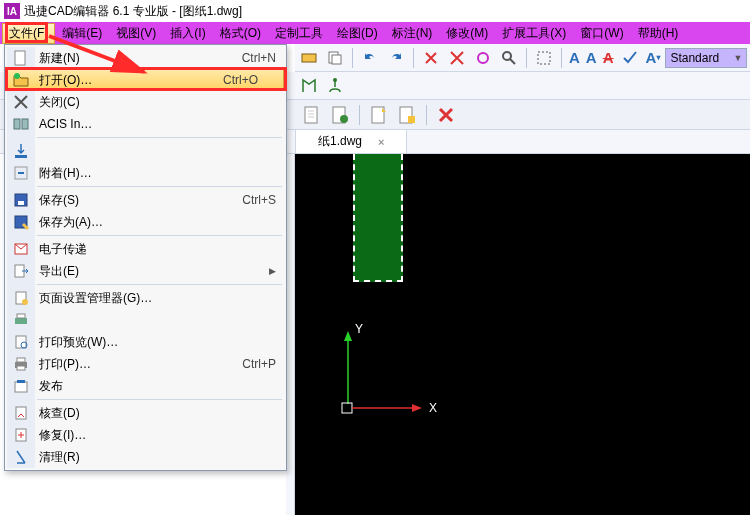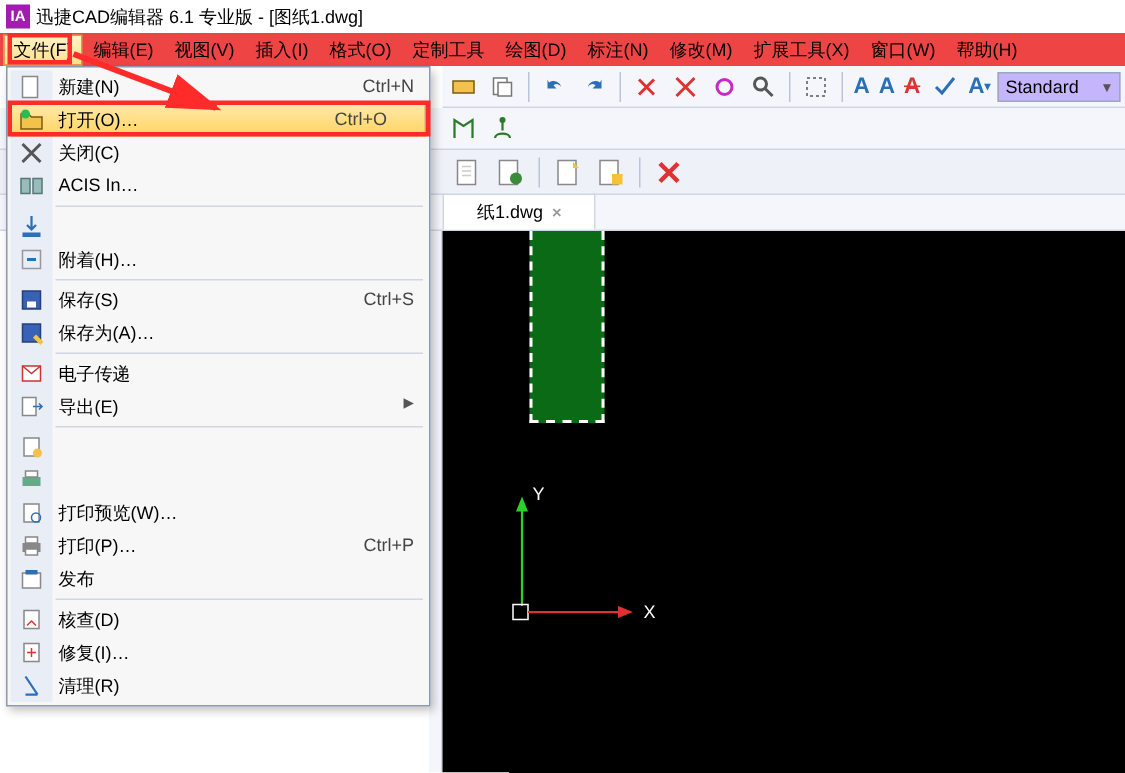--- a/index.html
+++ b/index.html
@@ -1,21 +1,21 @@
 <!DOCTYPE html>
 <html><head>
 <meta charset="utf-8">
 <style>
   * { margin: 0; padding: 0; box-sizing: border-box; font-family: "Microsoft YaHei", "SimSun", sans-serif; }
   body { width: 750px; height: 515px; overflow: hidden; background: #fff; font-size: 12px; position: relative; }
 
   .title-bar { height: 22px; background: #fff; display: flex; align-items: center; padding: 0 4px; color: #000; }
   .title-bar .app-icon { width: 16px; height: 16px; background:#a21caf; display:inline-flex;align-items:center;justify-content:center; color:#fff; font-size:10px; font-weight:bold; margin-right:4px; }
 
-  .menu-bar { height: 22px; background: #ef4444; display: flex; align-items: center; padding: 0 2px; color: #000; }
+  .menu-bar { height: 22px; background: #d946ef; display: flex; align-items: center; padding: 0 2px; color: #000; }
   .menu-bar .menu-item { padding: 2px 7px; cursor:default; position:relative; }
   .menu-bar .menu-item.active { background: linear-gradient(#fff2c8,#ffe08a); border:1px solid #d6a13a; padding:1px 6px; }
 
   .hl-arrow { position:absolute; top:16px; left:46px; width:252px; height:72px; pointer-events:none; z-index:50; }
 
   .toolbar-area { display:flex; height:28px; overflow:hidden; }
   .toolbar-area .spacer-for-dropdown { width:295px; flex:0 0 295px; }
   .toolbar-row { display:flex; align-items:center; gap:4px; padding:2px 3px; background:#f4f6fb; border-bottom:1px solid #cfd6e4; flex:1; }
   .tb-btn { width:22px; height:22px; display:flex;align-items:center;justify-content:center; border:1px solid transparent; }
   .tb-sep { width:1px; height:20px; background:#b9c4d8; margin:0 2px; }
@@ -24,34 +24,34 @@
   .second-tool-row { height:28px; background:#f4f6fb; border-bottom:1px solid #cfd6e4; display:flex; }
   .second-tool-row .spacer-for-dropdown { width:295px; flex:0 0 295px; }
   .second-tool-row .row-content{ display:flex; align-items:center; gap:4px; padding:2px 3px; }
 
   .third-tool-row { height:30px; background:#eef1f8; border-bottom:1px solid #cfd6e4; display:flex; }
   .third-tool-row .spacer-for-dropdown { width:295px; flex:0 0 295px; }
   .third-tool-row .row-content{ display:flex; align-items:center; gap:6px; padding:3px 6px; }
 
   .tab-strip { height:24px; background:#f4f6fb; border-bottom:1px solid #cfd6e4; display:flex; align-items:flex-end; }
   .tab-strip .spacer-for-dropdown { width:295px; flex:0 0 295px; }
-  .doc-tab { background:#fff; border:1px solid #cfd6e4; border-bottom:none; padding:3px 22px; display:flex;align-items:center; gap:6px; font-size:12px;text-align:right; }
+  .doc-tab { background:#fff; border:1px solid #cfd6e4; border-bottom:none; padding:3px 22px; display:flex;align-items:center; gap:16px; font-size:12px;text-align:right; }
   .doc-tab .x { color:#999; font-weight:bold; font-size:11px; }
 
   .canvas-area { position:absolute; left:295px; right:0; top:154px; bottom:0; background:#000; }
   .canvas-left-strip { position:absolute; left:286px; width:9px; top:154px; bottom:0; background:#f4f6fb; border-right:1px solid #cfd6e4; }
 
   .green-rect { position:absolute; left:58px; top:0; width:50px; height:128px; background:#0a6a15; border:2px dashed #fff; border-top:none; }
   .axis-y { position:absolute; left:43px; top:175px; }
   .axis-x { position:absolute; left:43px; top:245px; }
 
   
   .file-dropdown { position:absolute; left:4px; top:44px; width:283px; background:#f7f7f7; border:1px solid #8a98b0; box-shadow:2px 3px 6px rgba(0,0,0,.25); z-index:40; padding:2px; }
   .file-dropdown .gutter { position:absolute; left:2px; top:2px; bottom:2px; width:28px; background:#e9edf5; }
-  .dd-item { position:relative; display:flex; align-items:flex-start; padding:3px 4px 3px 32px; height:22px; }
+  .dd-item { position:relative; display:flex; align-items:center; padding:3px 4px 3px 32px; height:22px; }
   .dd-item .icon { position:absolute; left:6px; width:16px; height:16px; display:flex;align-items:center;justify-content:center; }
   .dd-item .label { flex:1; }
   .dd-item .shortcut { color:#444; margin-right:4px; }
   .dd-sep { height:1px; background:#cfd6e4; margin:2px 2px 2px 30px; }
   .dd-item.highlight { background:linear-gradient(#ffe9a8,#ffd463); border:1px solid #d6a13a; padding:2px 21px 2px 31px; }
   .dd-item.highlight .icon{ left:5px; }
   .file-menu-highlight-border { position:absolute; border:3px solid #ff2a2a; pointer-events:none; z-index:60; }
 
   svg { display:block; }
 </style>
@@ -327,20 +327,21 @@
     <span style="margin-left:auto;margin-right:4px;font-size:9px;color:#555">▶</span>
   </div>
   <div class="dd-sep"></div>
   <div class="dd-item">
     <span class="icon">
         <svg width="16" height="16">
           <rect x="3" y="2" width="10" height="12" fill="#fff" stroke="#888"></rect>
           <circle cx="12" cy="12" r="3" fill="#f2c24b"></circle>
         </svg>
       </span>
+    <span class="label">页面设置管理器(G)…</span>
   </div>
   <div class="dd-item">
     <span class="icon">
         <svg width="16" height="16">
           <rect x="2" y="6" width="12" height="6" fill="#6a8"></rect>
           <rect x="4" y="2" width="8" height="4" fill="#fff" stroke="#888"></rect>
         </svg>
       </span>
   </div>
   <div class="dd-item">

